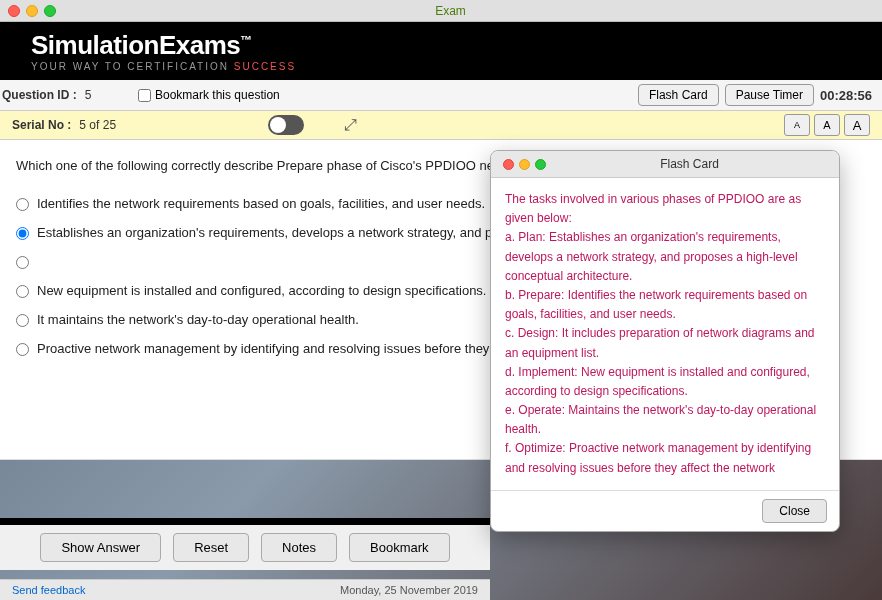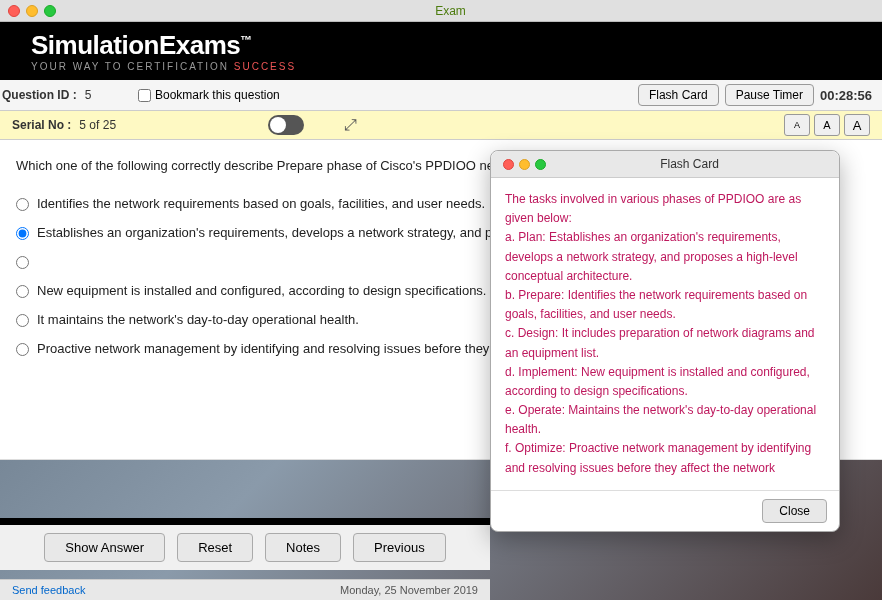--- a/index.html
+++ b/index.html
@@ -413,21 +413,21 @@
     <div class="option">
       <input type="radio" name="answer" style="">
       <span>Proactive network management by identifying and resolving issues before they affect the network</span>
     </div>
   </div>
 
   <div class="bottom-bar">
     <button class="btn-action">Show Answer</button>
     <button class="btn-action">Reset</button>
     <button class="btn-action">Notes</button>
-    <button class="btn-action">Previous</button>
+    <button class="btn-action">Bookmark</button>
   </div>
 
   <div class="status-bar">
     <a class="feedback-link">Send feedback</a>
     <span>Monday, 25 November 2019</span>
   </div>
 
   <div class="flash-card-popup">
     <div class="popup-header">
       <div class="popup-dots">

